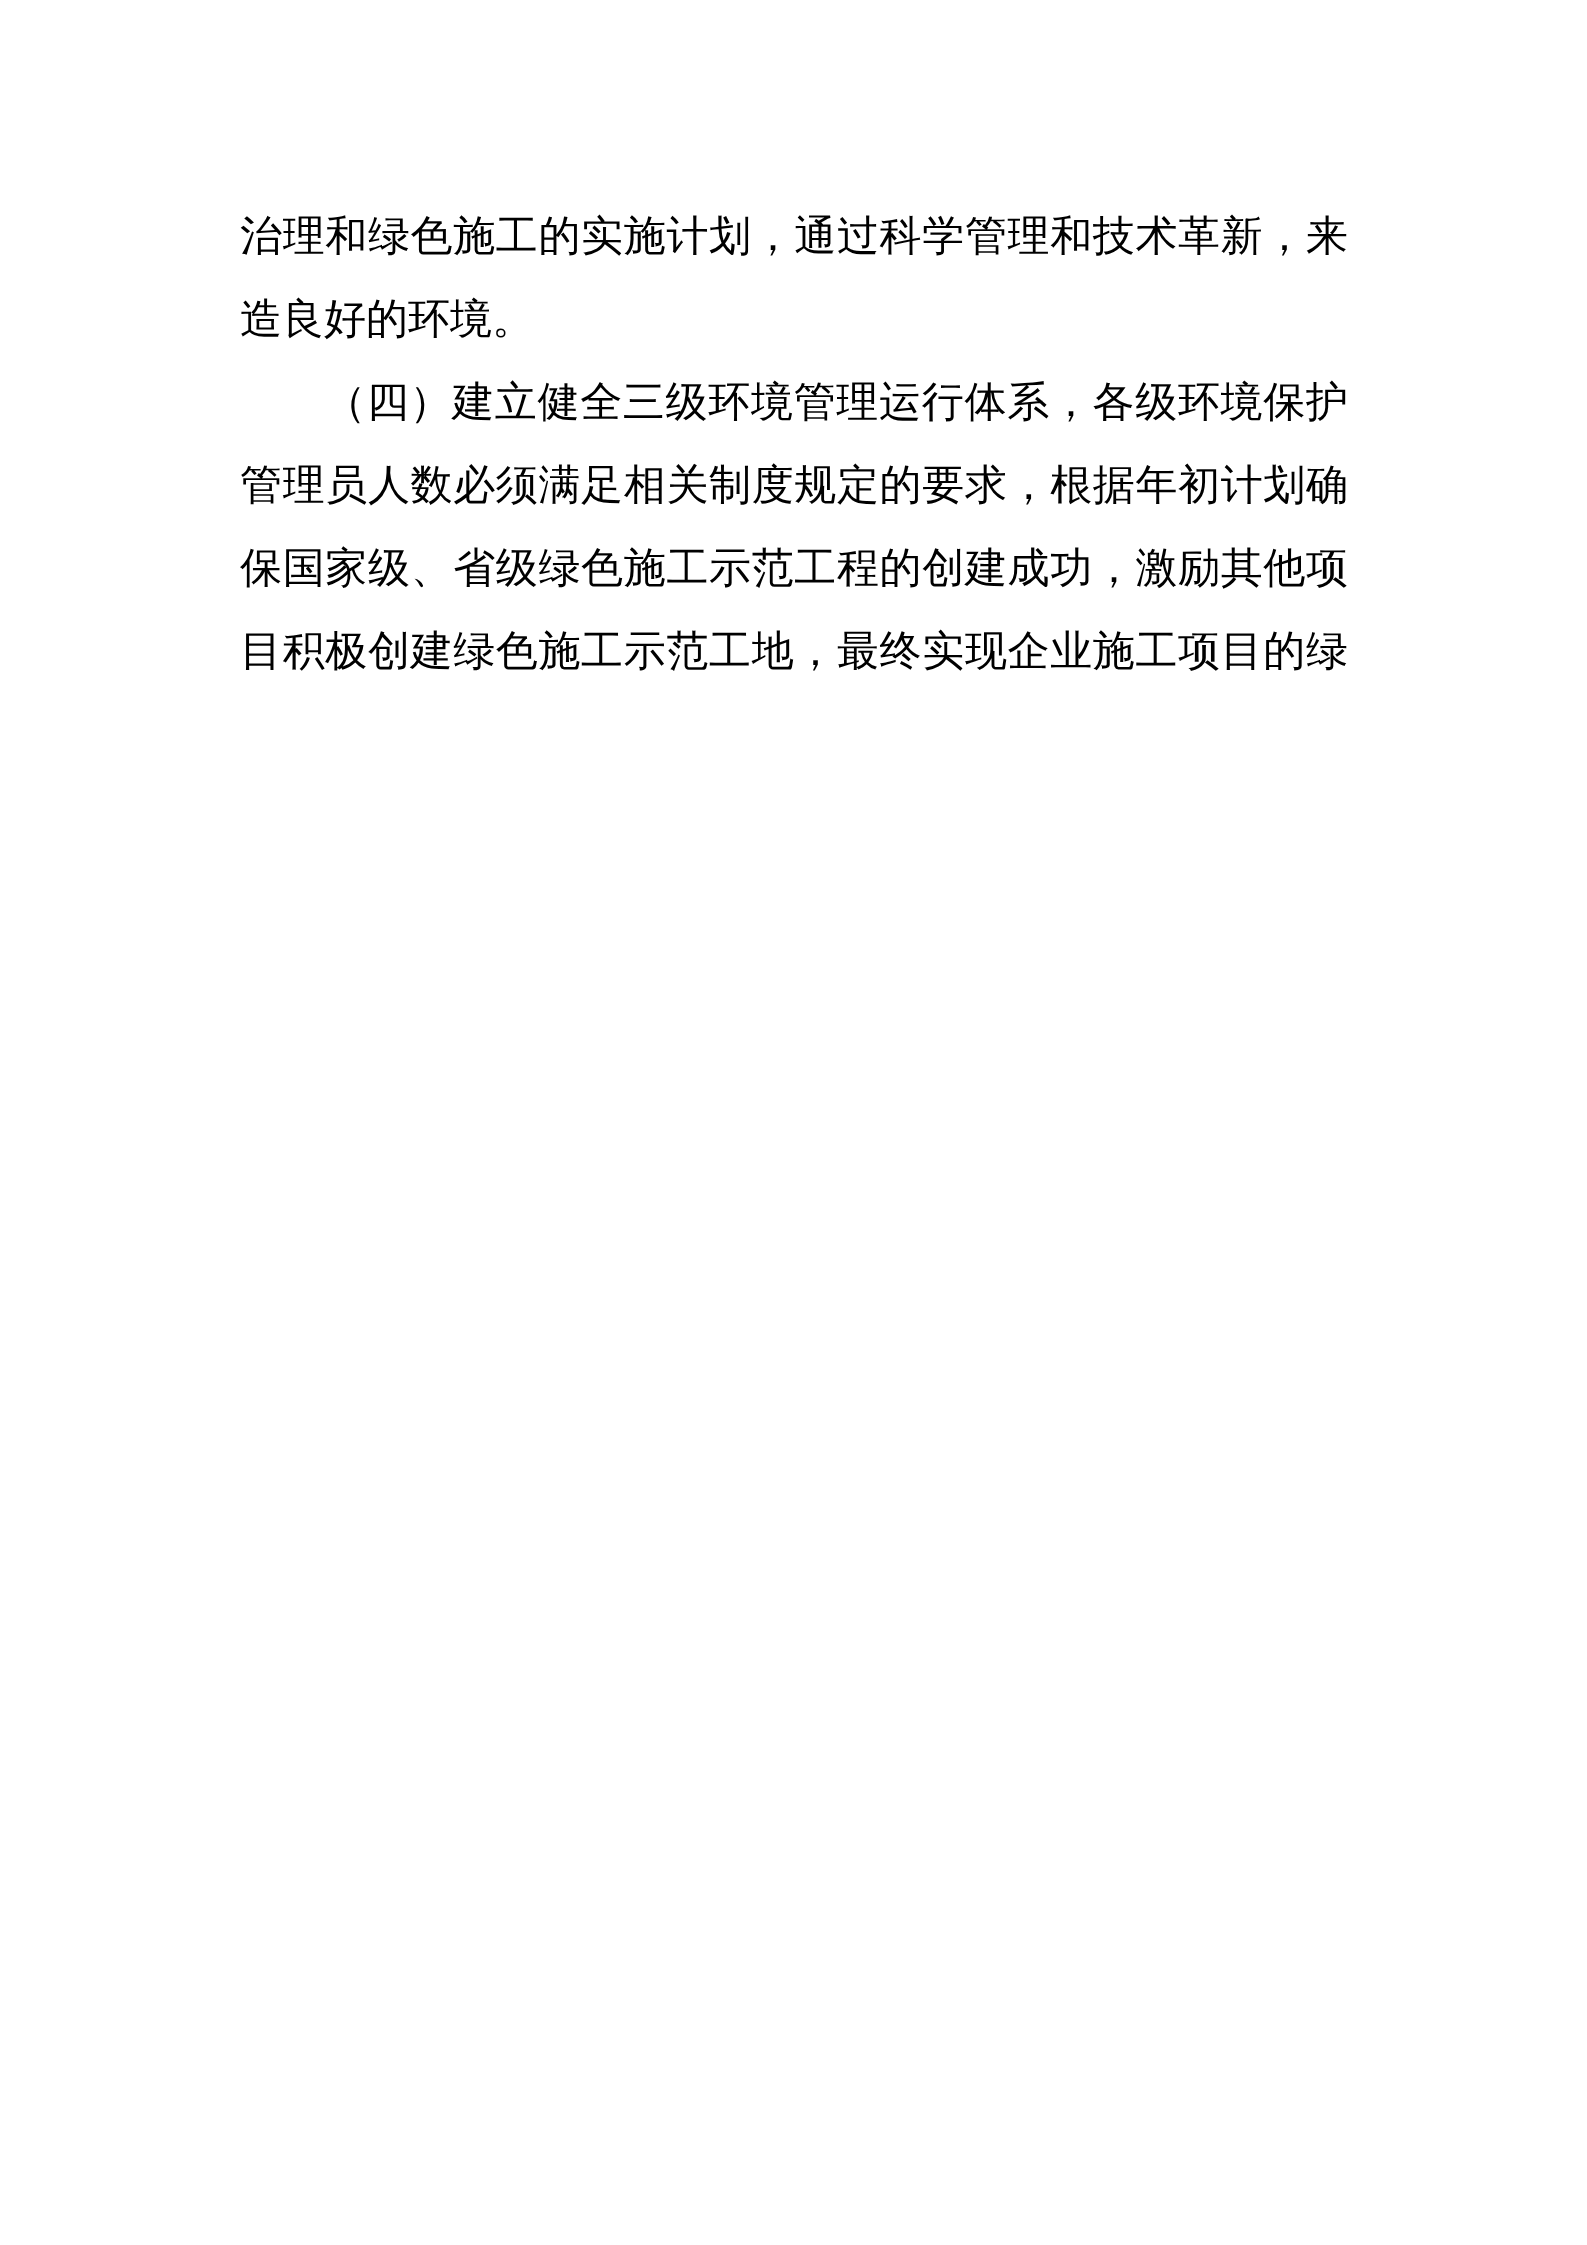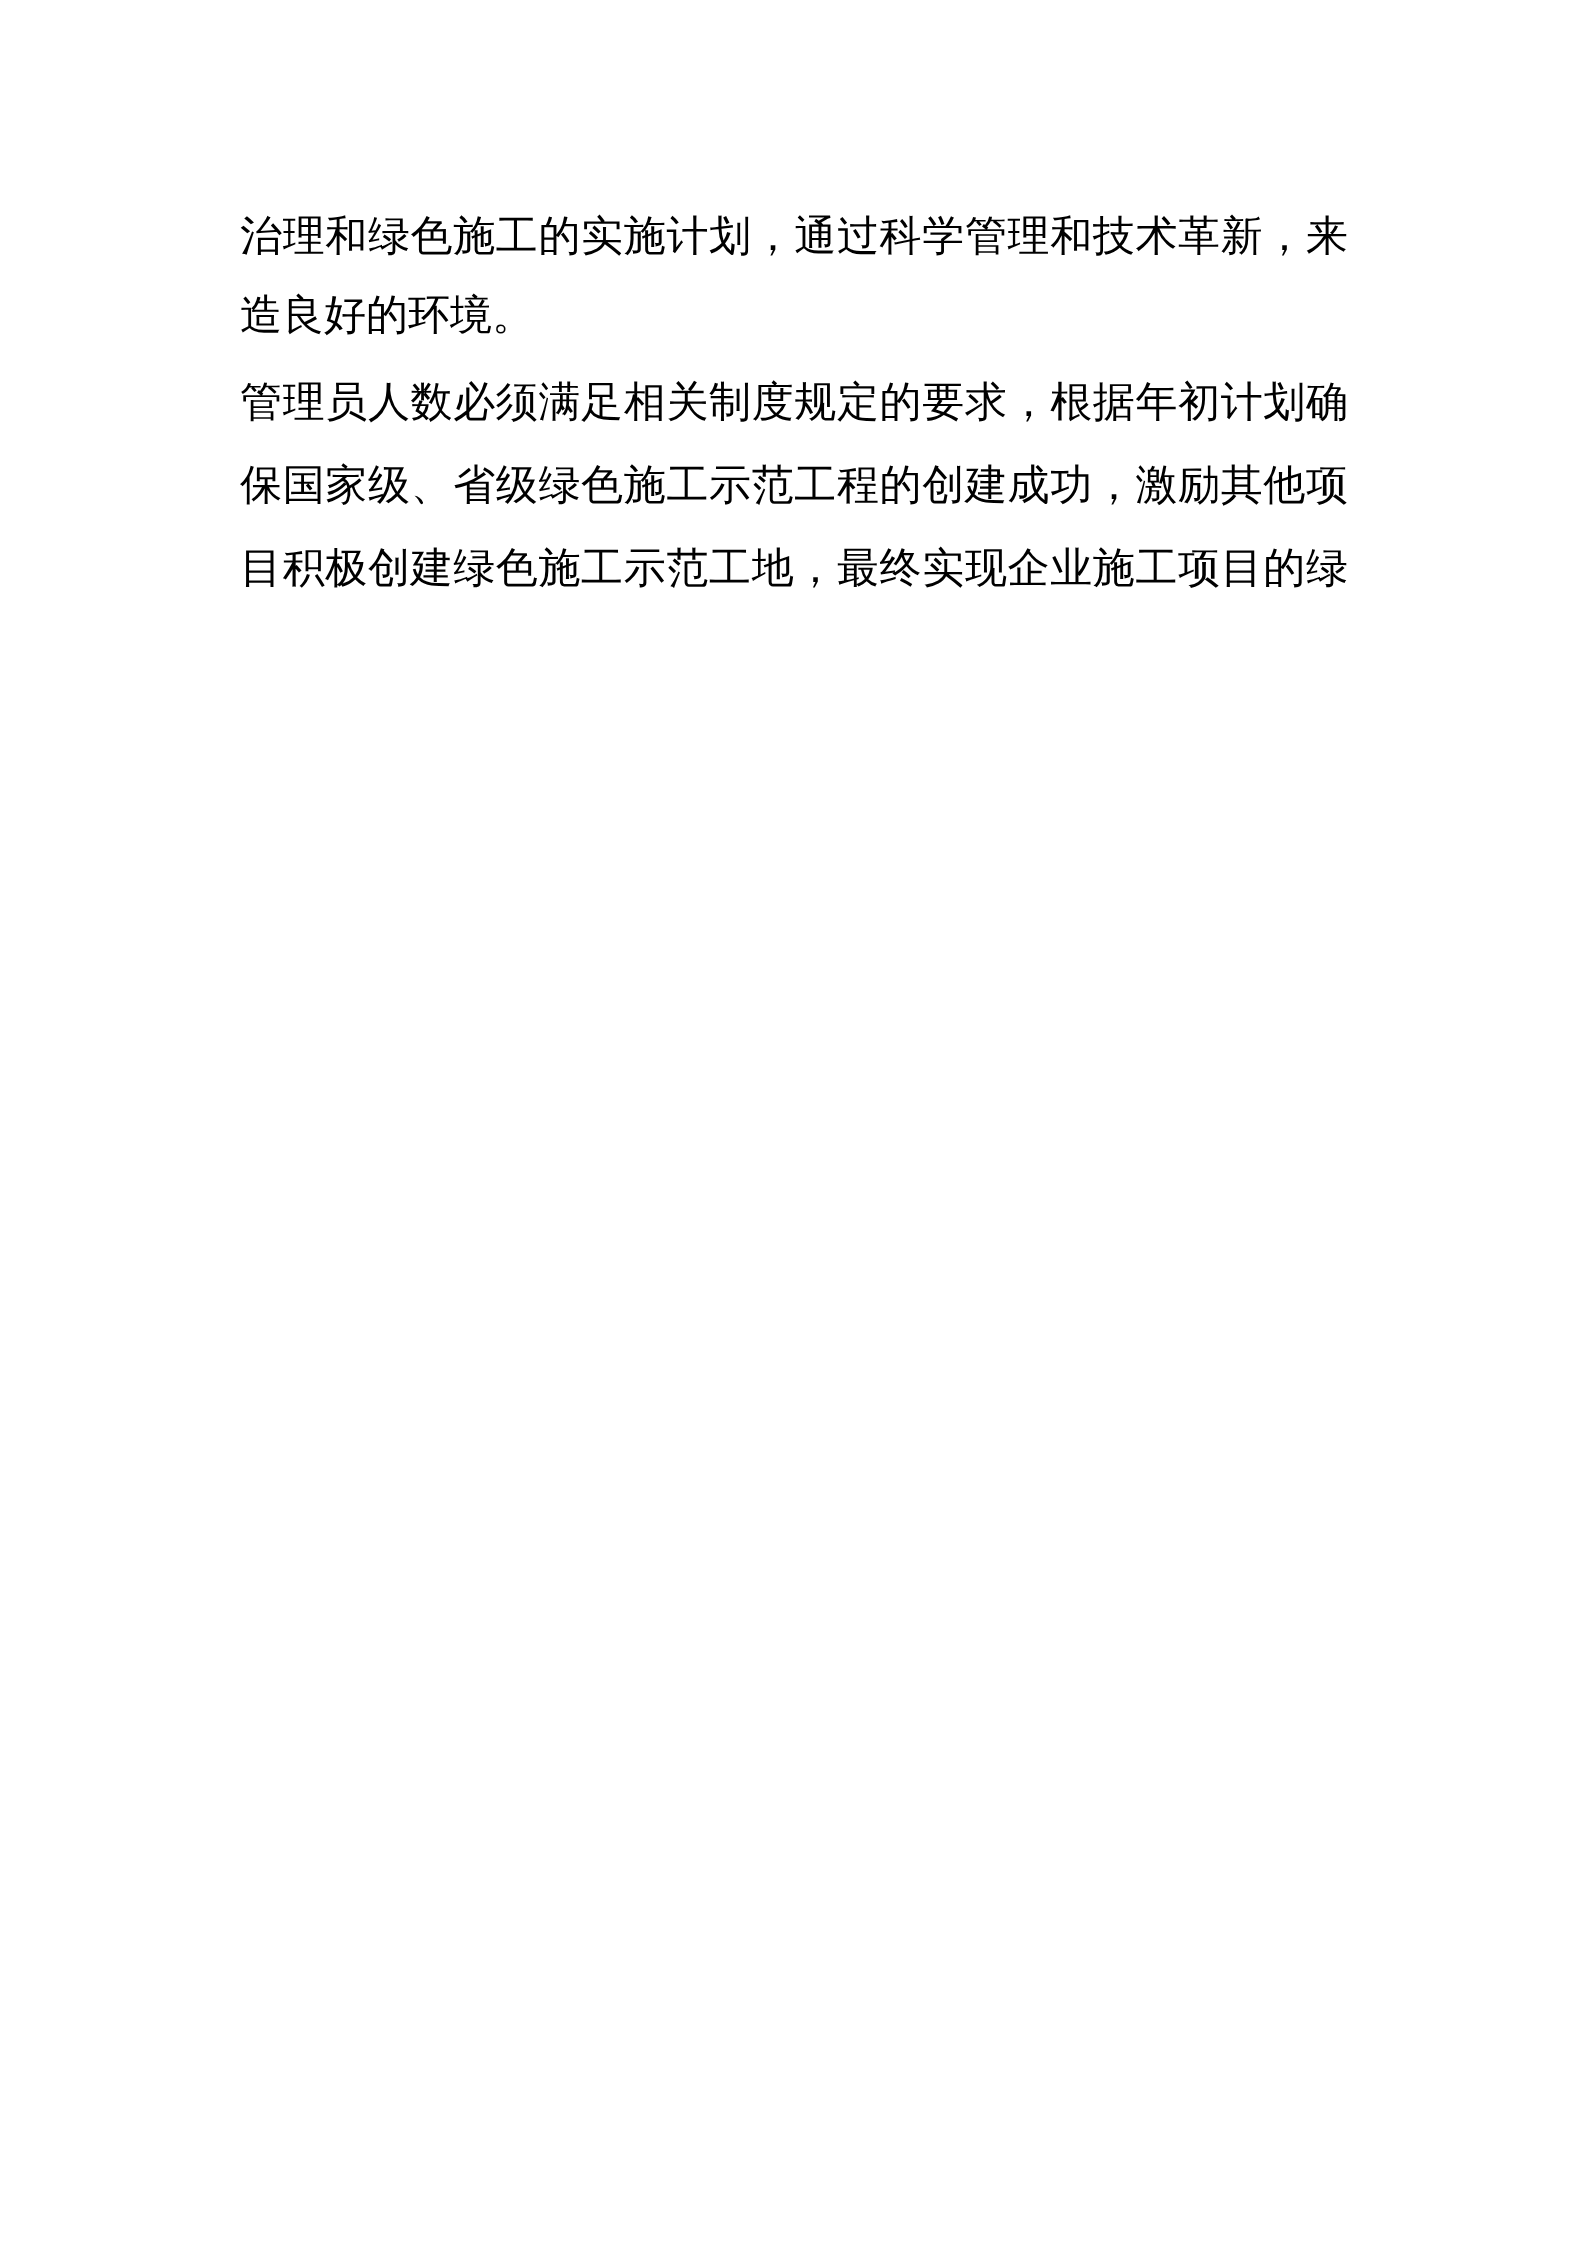--- a/index.html
+++ b/index.html
@@ -35,34 +35,34 @@
     line-height: 83px;
     font-weight: 400;
     color: var(--text-color, #000000);
     text-align: justify;
     text-align-last: justify;
     text-justify: inter-character;
     white-space: nowrap;
   }
   .line--last {
     text-align-last: left;
-    font-family: Liberation Mono, monospace;
   }
   .line--indent {
     text-indent: 84px;
   }
 </style>
 </head>
 <body>
 
 <div class="page">
   <div class="content">
     <div class="paragraph">
         <div class="line">治理和绿色施工的实施计划，通过科学管理和技术革新，来</div>
         <div class="line line--last">造良好的环境。</div>
       </div>
     <div class="paragraph">
+        <div class="line line--indent">（四）建立健全三级环境管理运行体系，各级环境保护</div>
         <div class="line">管理员人数必须满足相关制度规定的要求，根据年初计划确</div>
         <div class="line">保国家级、省级绿色施工示范工程的创建成功，激励其他项</div>
         <div class="line">目积极创建绿色施工示范工地，最终实现企业施工项目的绿</div>
       </div>
   </div>
 </div>
 
 </body></html>

